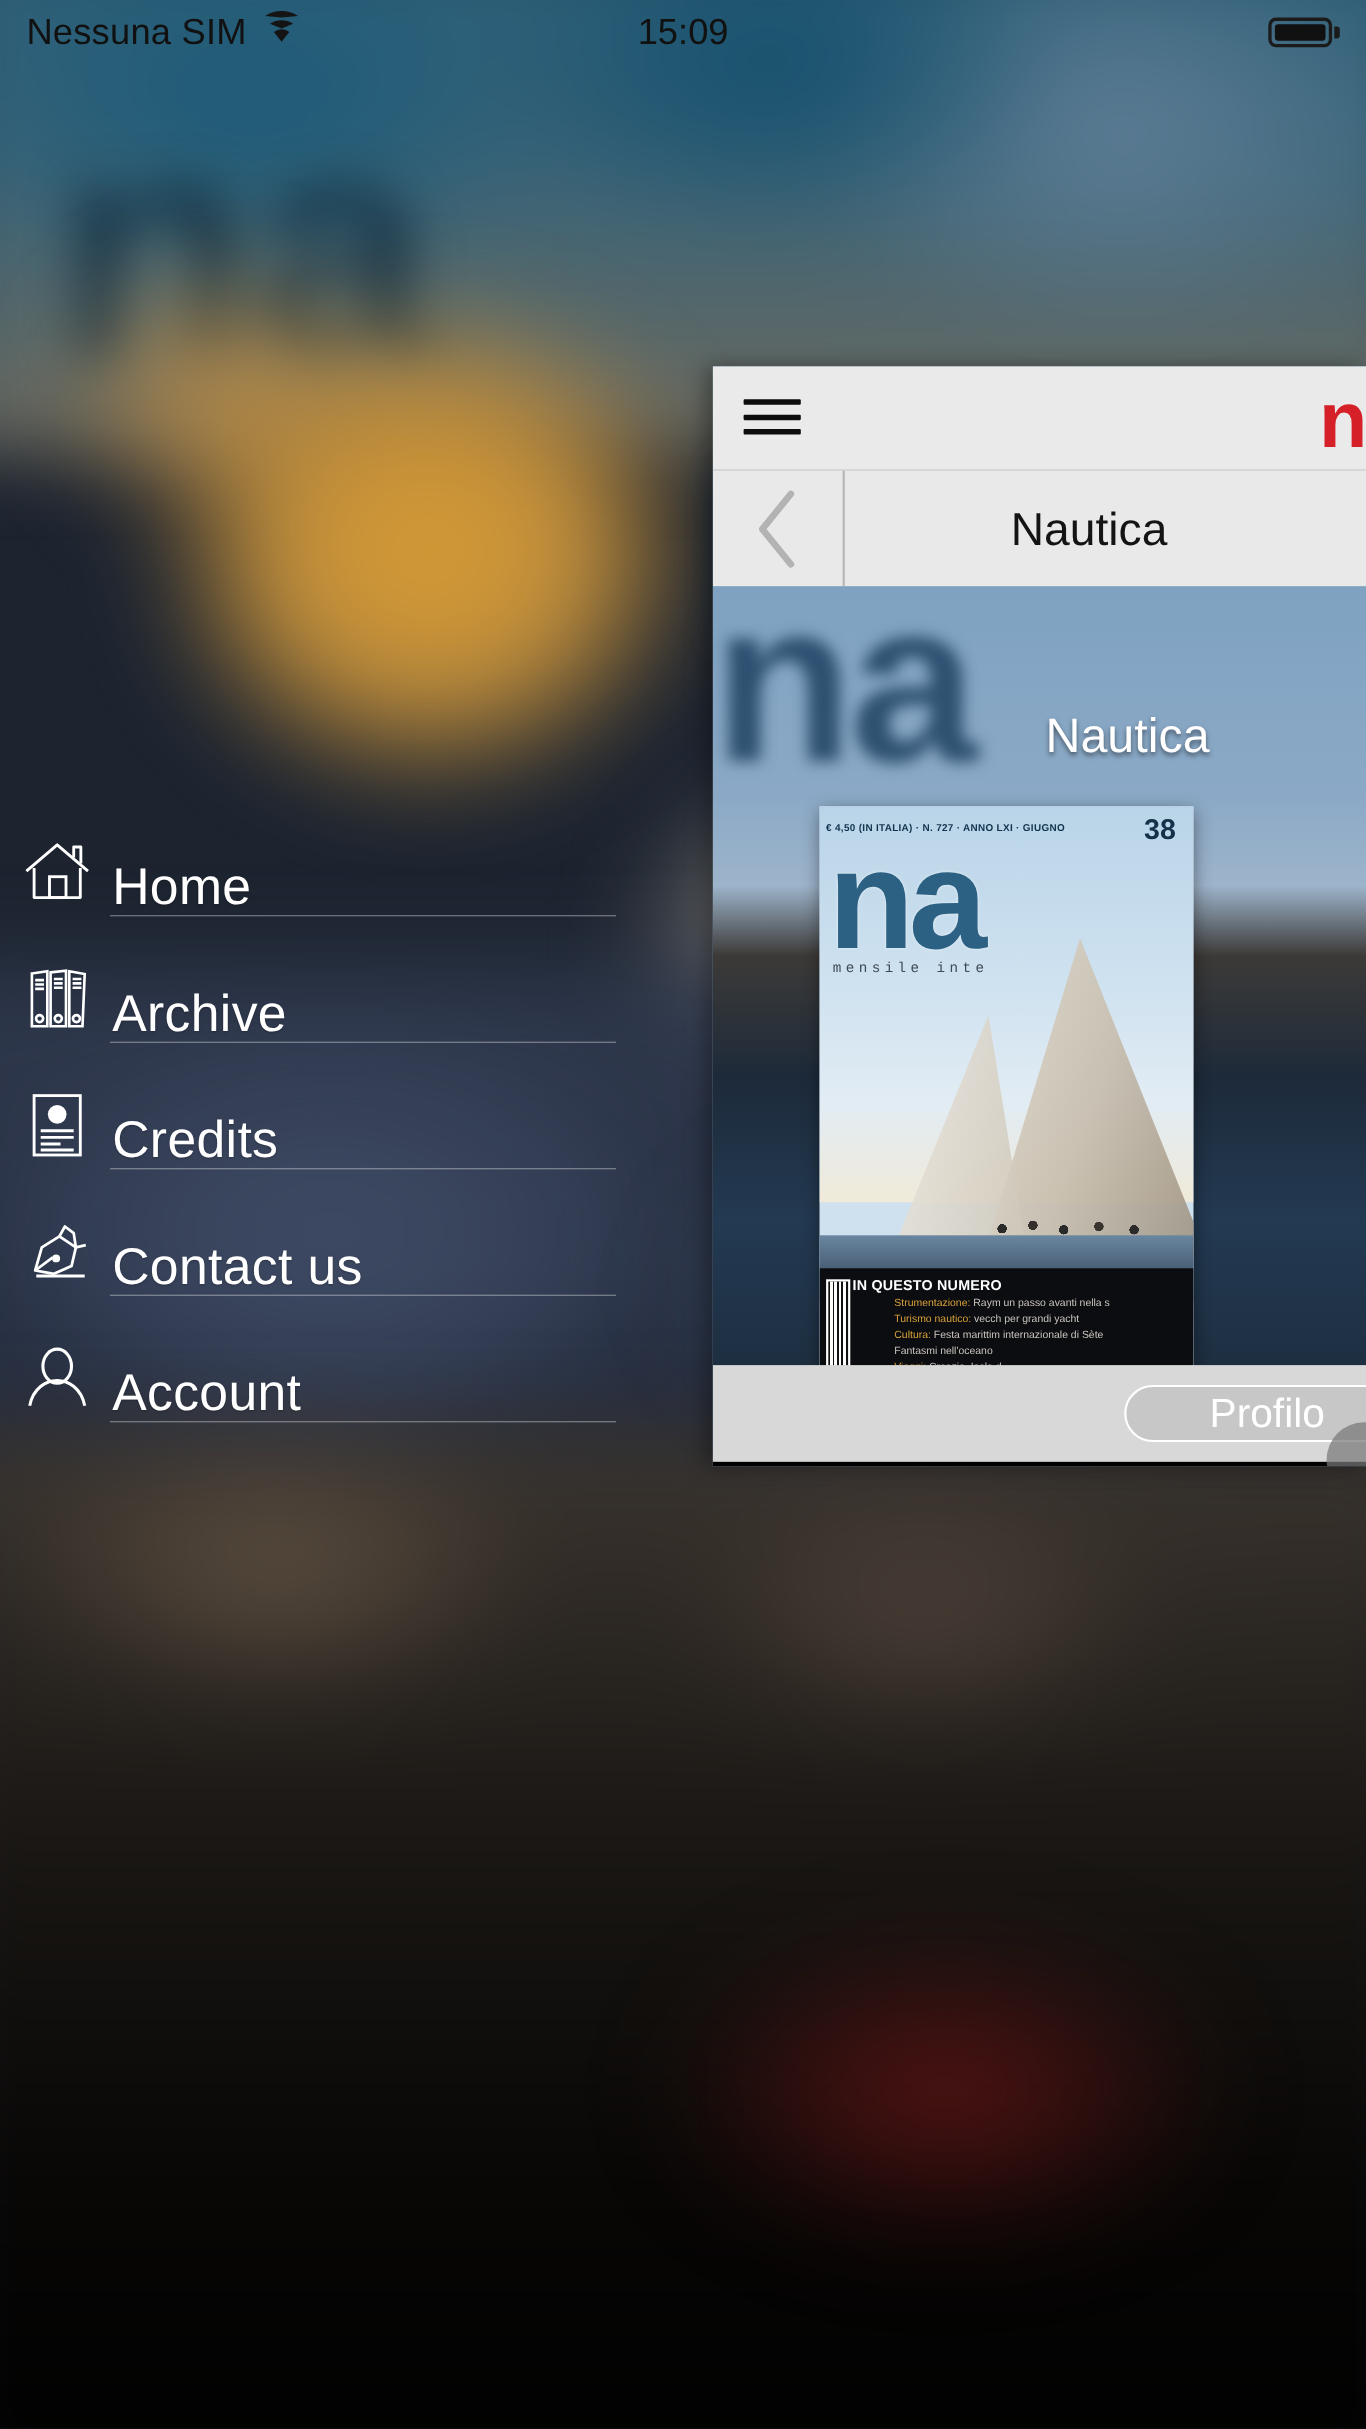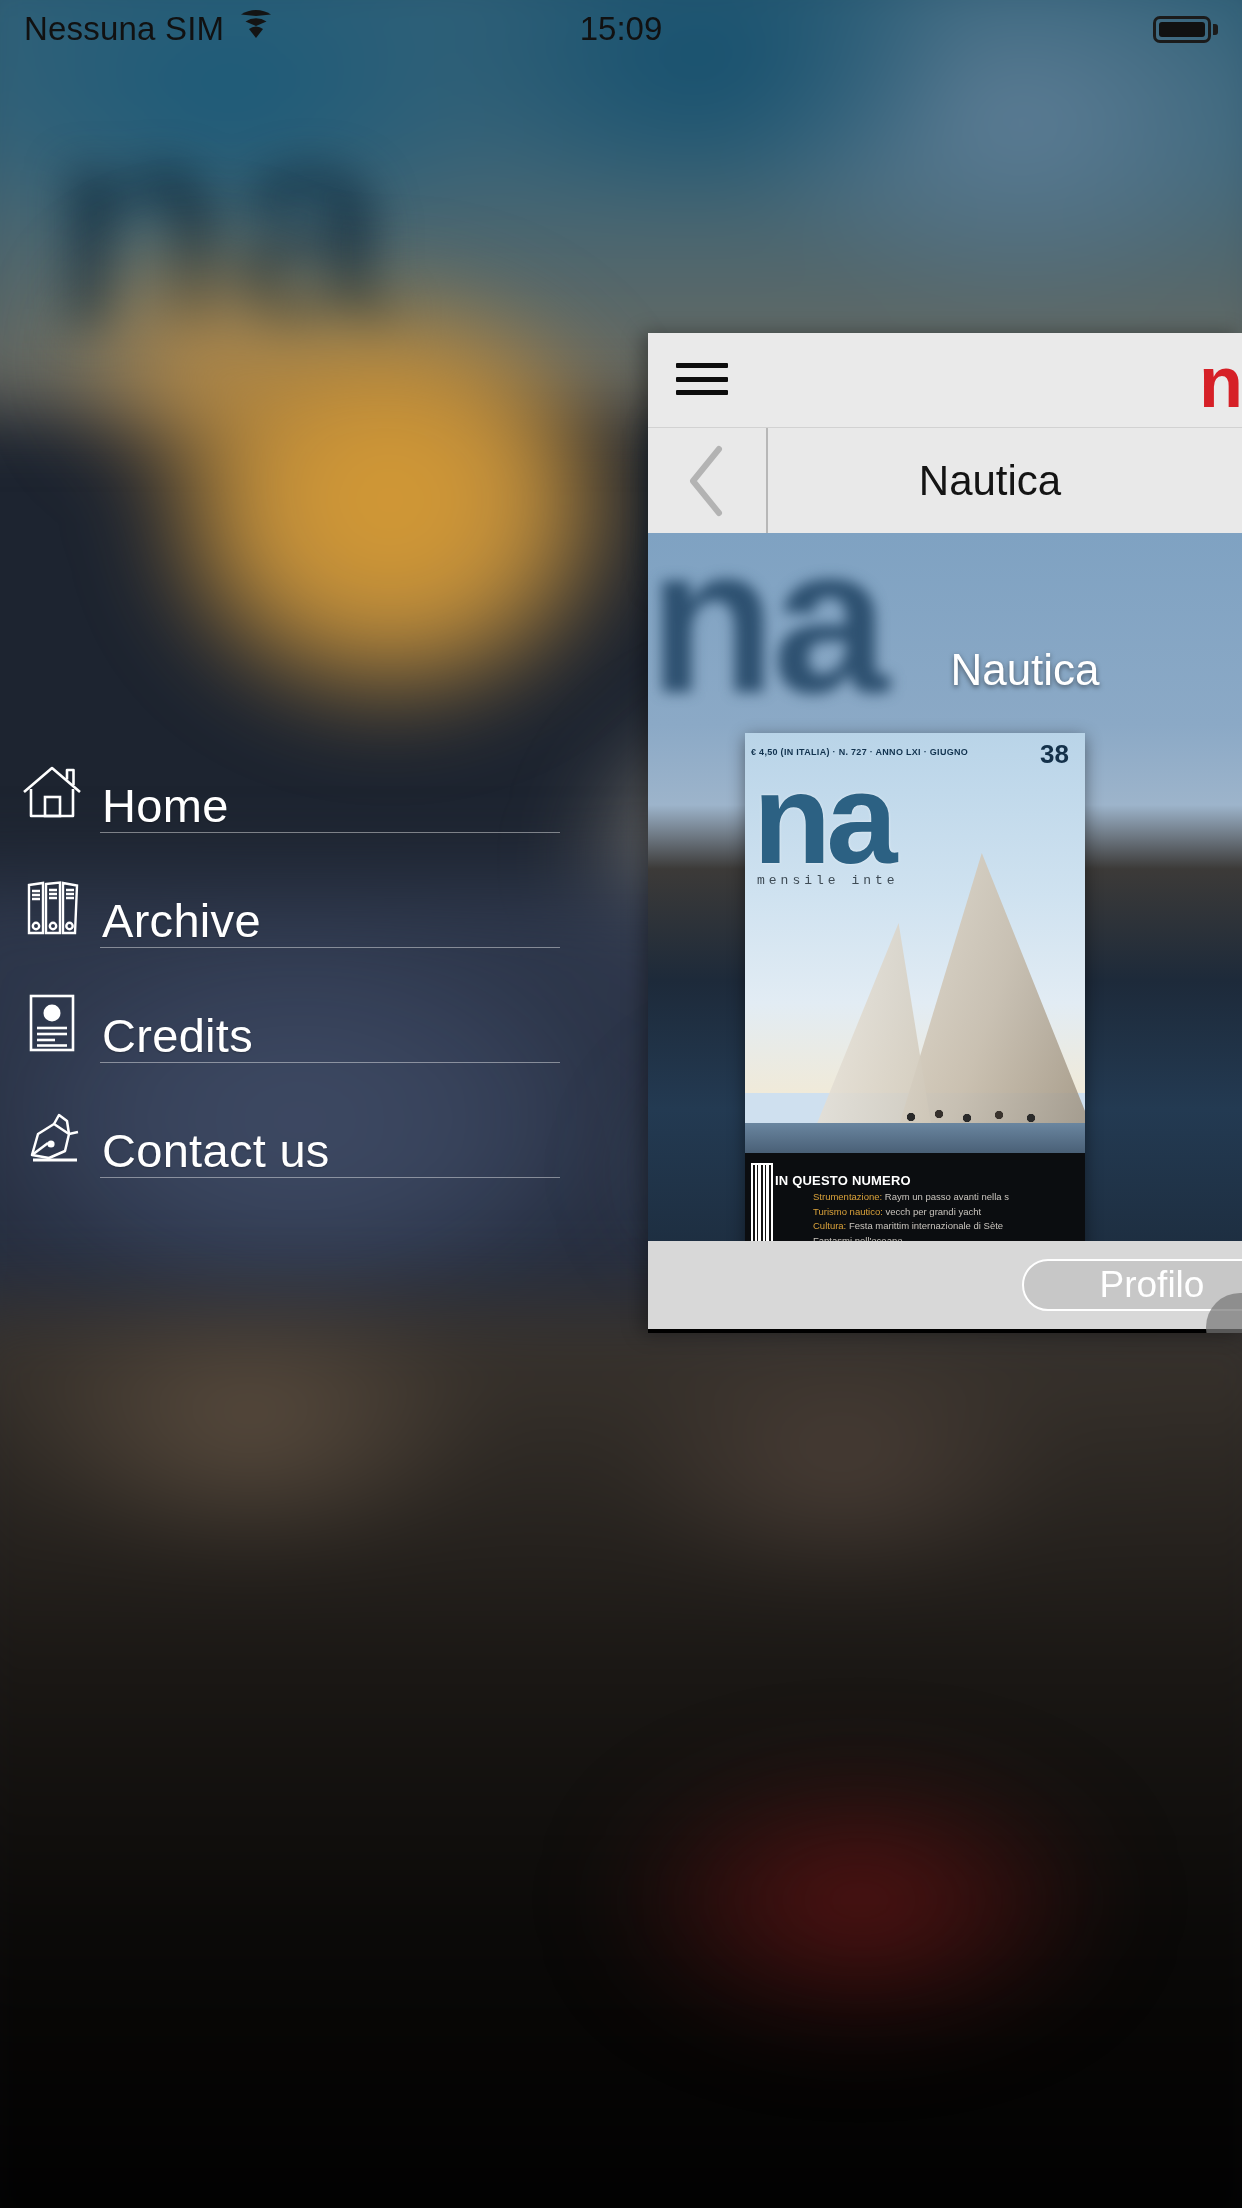--- a/index.html
+++ b/index.html
@@ -254,21 +254,21 @@
     background:
       radial-gradient(circle 7px at 16px 16px,#2a2a2a 0 60%,rgba(0,0,0,0) 62%),
       radial-gradient(circle 7px at 44px 13px,#35302c 0 60%,rgba(0,0,0,0) 62%),
       radial-gradient(circle 7px at 72px 17px,#2a2a2a 0 60%,rgba(0,0,0,0) 62%),
       radial-gradient(circle 7px at 104px 14px,#3a342e 0 60%,rgba(0,0,0,0) 62%),
       radial-gradient(circle 7px at 136px 17px,#2b2b2b 0 60%,rgba(0,0,0,0) 62%);
   }
   #cover-bottom {
     position:absolute; left:0; top:420px; width:340px; height:110px;
     background:#0b0d10;
-    padding:20px 12px 6px 30px;
+    padding:8px 12px 6px 30px;
   }
   #cover-inq {
     font-size:13px; font-weight:bold; color:#fff; letter-spacing:0.2px; margin-bottom:3px;
   }
   .cover-item {
     font-size:9.5px; line-height:11.5px; color:#c9c4bd; margin-bottom:3px;margin-left:38px;
   }
   .cover-item b { color:#d9a13a; font-weight:normal; }
   #cover-barcode {
     position:absolute; left:6px; top:430px; width:22px; height:92px;
@@ -401,20 +401,32 @@
             <path d="M11 47 L27 35"></path>
           </g>
           <circle cx="30" cy="36" r="3.6" fill="#fff"></circle>
           <path d="M12 52 h44" fill="none" stroke="#fff" stroke-width="2.8"></path>
         </svg>
       </span>
       <span class="menu-label">Contact us</span>
       <span class="menu-sep"></span>
     </div>
 
+    <div class="menu-row">
+      <span class="menu-icon">
+        <svg width="62" height="60" viewBox="0 0 62 60">
+          <g fill="none" stroke="#fff" stroke-width="2.8">
+            <ellipse cx="31" cy="19" rx="13" ry="15.5"></ellipse>
+            <path d="M6 55 C9 39 21 32 31 32 C41 32 53 39 56 55"></path>
+          </g>
+        </svg>
+      </span>
+      <span class="menu-label">Account</span>
+      <span class="menu-sep"></span>
+    </div>
 
   </div>
 </div>
 
 <div id="panel">
 
   <div id="p-header">
     <div id="p-burger">
       <i></i>
       <i></i>

